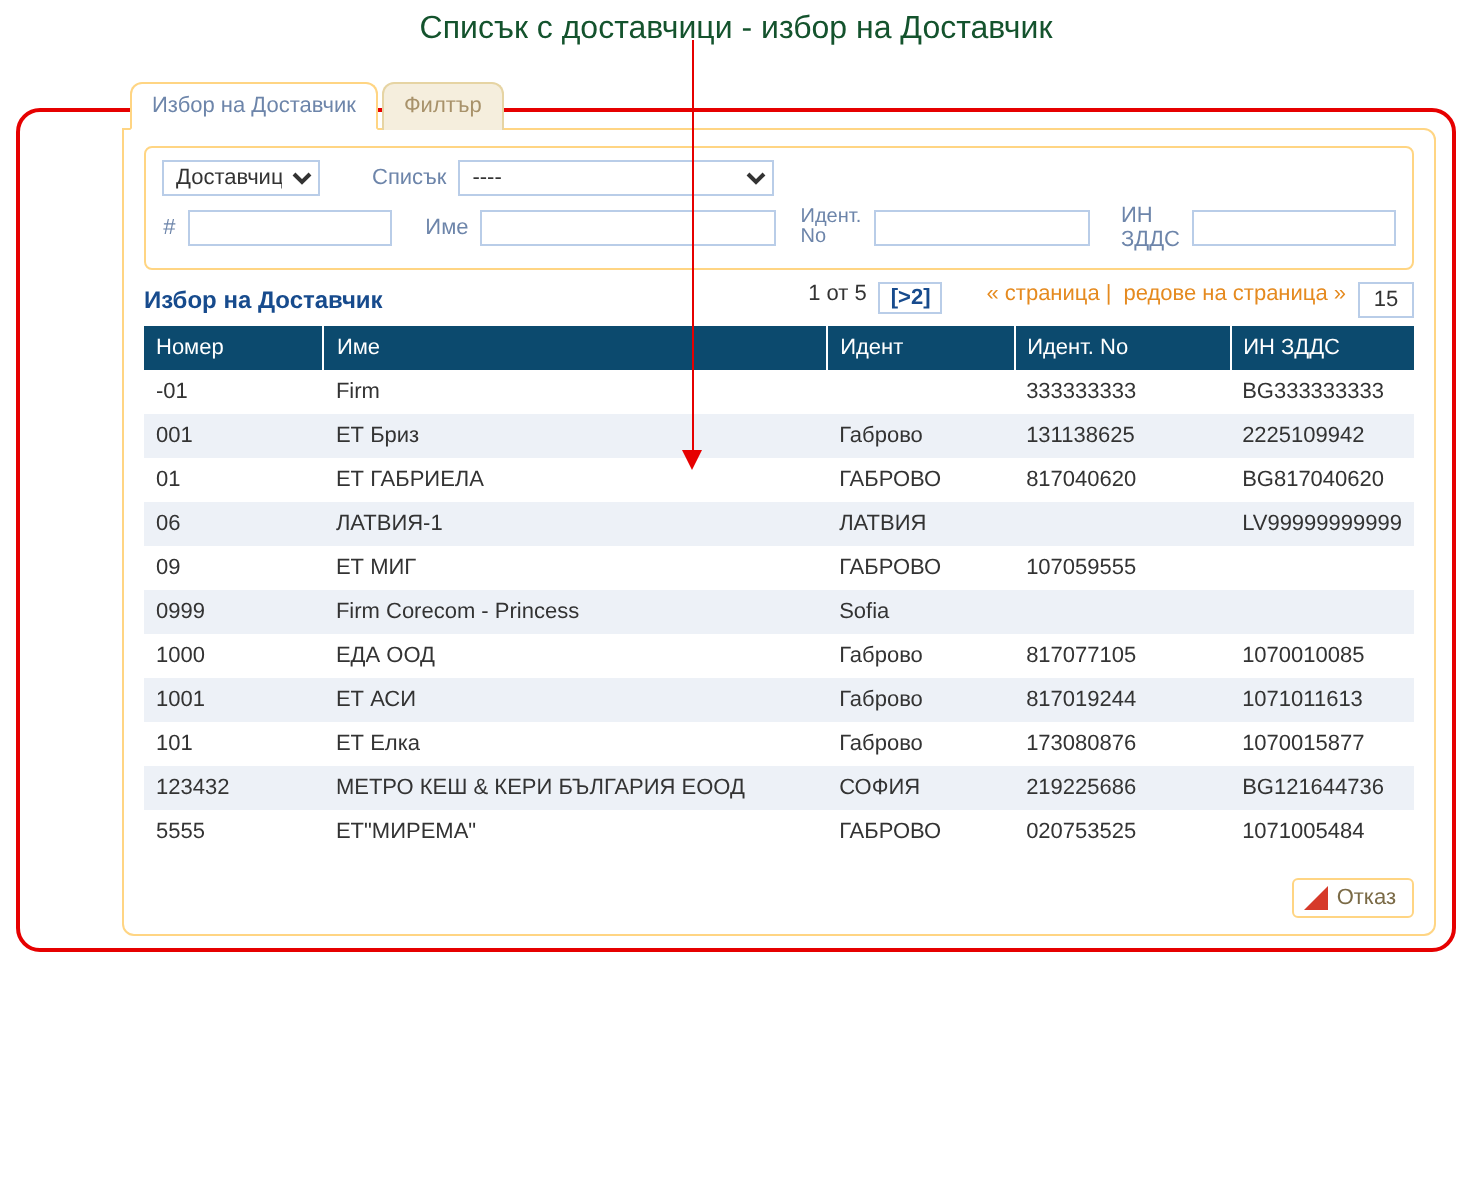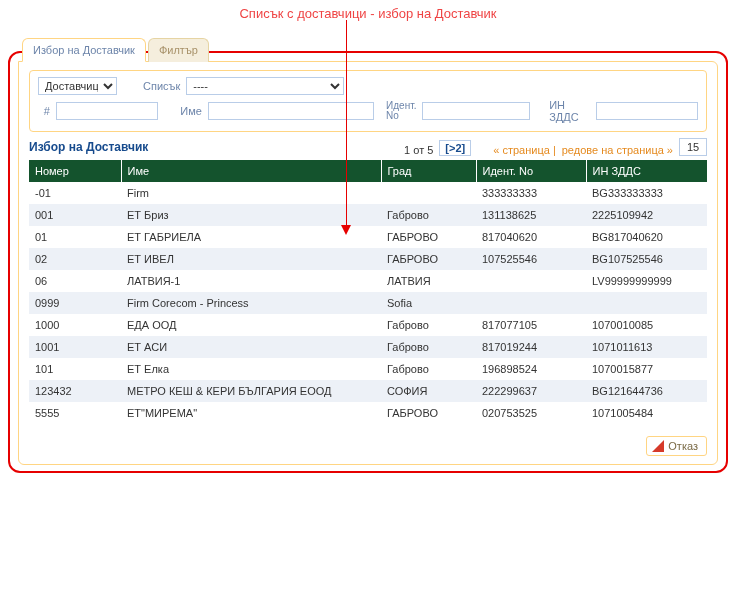--- a/index.html
+++ b/index.html
@@ -4,23 +4,23 @@
   <style>
     * { box-sizing: border-box; margin: 0; padding: 0; }
     body {
       font-family: Verdana, Arial, sans-serif;
       font-size: 11px;
       background: #fff;
       color: #333;
       width: 736px;
     }
     .annotation {
-      color: #ef4444;
+      color: #14532d;
       text-align: center;
-      font-size: 13px;
+      font-size: 16px;
       padding: 6px 0 4px 0;
       position: relative;
     }
     .arrow-container {
       position: absolute;
       left: 345px;
       top: 20px;
       height: 210px;
       width: 2px;
       pointer-events: none;
@@ -39,20 +39,21 @@
       border-right: 5px solid transparent;
       border-top: 10px solid #e60000;
       margin-left: -4px;
     }
     .outer-border {
       border: 2px solid #e60000;
       border-radius: 12px;
       margin: 0 8px;
       padding-bottom: 6px;
       position: relative;
+      padding-left: 43px;
     }
     .tabs-row {
       margin: -16px 0 0 12px;
       display: flex;
       gap: 2px;
     }
     .tab {
       border: 1px solid #ffd583;
       border-bottom: none;
       border-radius: 6px 6px 0 0;
@@ -121,41 +122,41 @@
       justify-content: space-between;
       margin: 4px 0 4px 0;
     }
     .toolbar-title {
       color: #174b8d;
       font-weight: bold;
       font-size: 12px;
     }
     .toolbar-right {
       display: flex;
-      align-items: flex-end;
+      align-items: flex-start;
       gap: 6px;
       font-size: 11px;
     }
     .nav-box {
       display: inline-block;
       border: 1px solid #b9cde8;
       padding: 1px 5px;
       color: #174b8d;
       font-weight: bold;
       text-decoration: none;
     }
     .nav-link { color: #e58a1f; text-decoration: none; }
     .rows-input { width: 28px; text-align: center; }
     table {
       width: 100%;
       border-collapse: collapse;
       font-size: 11px;
     }
     thead th {
-      background: #14532d;
+      background: #0c4a6e;
       color: #fff;
       font-weight: normal;
       text-align: left;
       padding: 5px 6px;
       border-right: 1px solid #fff;
       margin-top: 28px;
     }
     thead th:last-child { border-right: none; }
     tbody td {
       padding: 5px 6px;
@@ -265,21 +266,21 @@
         <a class="nav-link" href="#">редове на страница »</a>
         <input type="text" class="rows-input" value="15" style="">
       </div>
     </div>
 
     <table>
       <thead>
         <tr>
           <th class="col-num">Номер</th>
           <th class="col-name">Име</th>
-          <th class="col-city">Град</th>
+          <th class="col-city">Идент</th>
           <th class="col-ident">Идент. No</th>
           <th class="col-vat">ИН ЗДДС</th>
         </tr>
       </thead>
       <tbody id="tbody">
       <tr>
             <td>-01</td>
             <td>Firm</td>
             <td></td>
             <td>333333333</td>
@@ -293,32 +294,32 @@
             <td>2225109942</td>
           </tr>
           <tr>
             <td>01</td>
             <td>ЕТ ГАБРИЕЛА</td>
             <td>ГАБРОВО</td>
             <td>817040620</td>
             <td>BG817040620</td>
           </tr>
           <tr>
-            <td>02</td>
-            <td>ЕТ ИВЕЛ</td>
-            <td>ГАБРОВО</td>
-            <td>107525546</td>
-            <td>BG107525546</td>
-          </tr>
-          <tr>
             <td>06</td>
             <td>ЛАТВИЯ-1</td>
             <td>ЛАТВИЯ</td>
             <td></td>
             <td>LV99999999999</td>
+          </tr>
+          <tr>
+            <td>09</td>
+            <td>ЕТ МИГ</td>
+            <td>ГАБРОВО</td>
+            <td>107059555</td>
+            <td></td>
           </tr>
           <tr>
             <td>0999</td>
             <td>Firm Corecom - Princess</td>
             <td>Sofia</td>
             <td></td>
             <td></td>
           </tr>
           <tr>
             <td>1000</td>
@@ -331,28 +332,28 @@
             <td>1001</td>
             <td>ЕТ АСИ</td>
             <td>Габрово</td>
             <td>817019244</td>
             <td>1071011613</td>
           </tr>
           <tr>
             <td>101</td>
             <td>ЕТ Елка</td>
             <td>Габрово</td>
-            <td>196898524</td>
+            <td>173080876</td>
             <td>1070015877</td>
           </tr>
           <tr>
             <td>123432</td>
             <td>МЕТРО КЕШ &amp; КЕРИ БЪЛГАРИЯ ЕООД</td>
             <td>СОФИЯ</td>
-            <td>222299637</td>
+            <td>219225686</td>
             <td>BG121644736</td>
           </tr>
           <tr>
             <td>5555</td>
             <td>ЕТ"МИРЕМА"</td>
             <td>ГАБРОВО</td>
             <td>020753525</td>
             <td>1071005484</td>
           </tr>
         </tbody>

